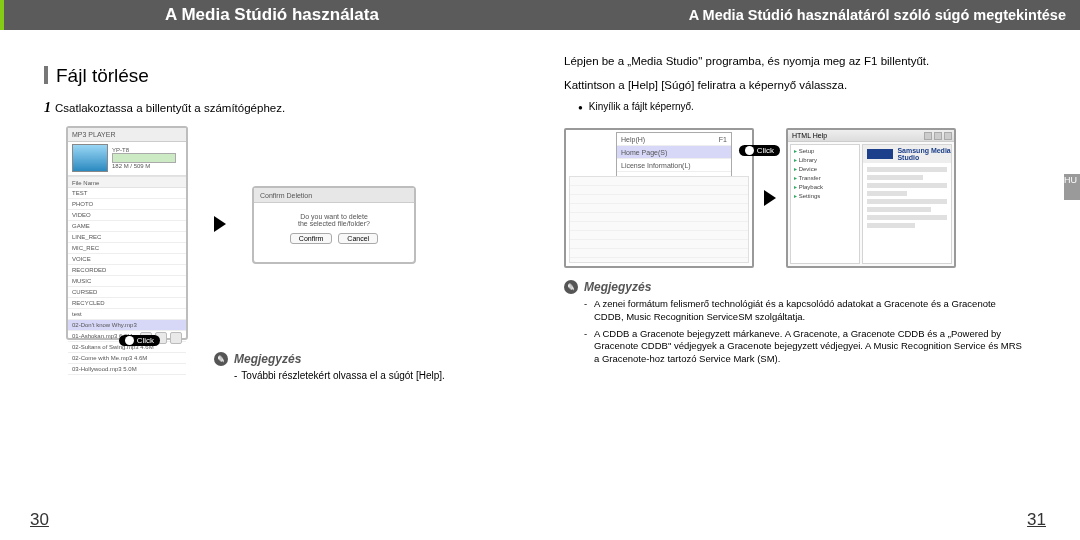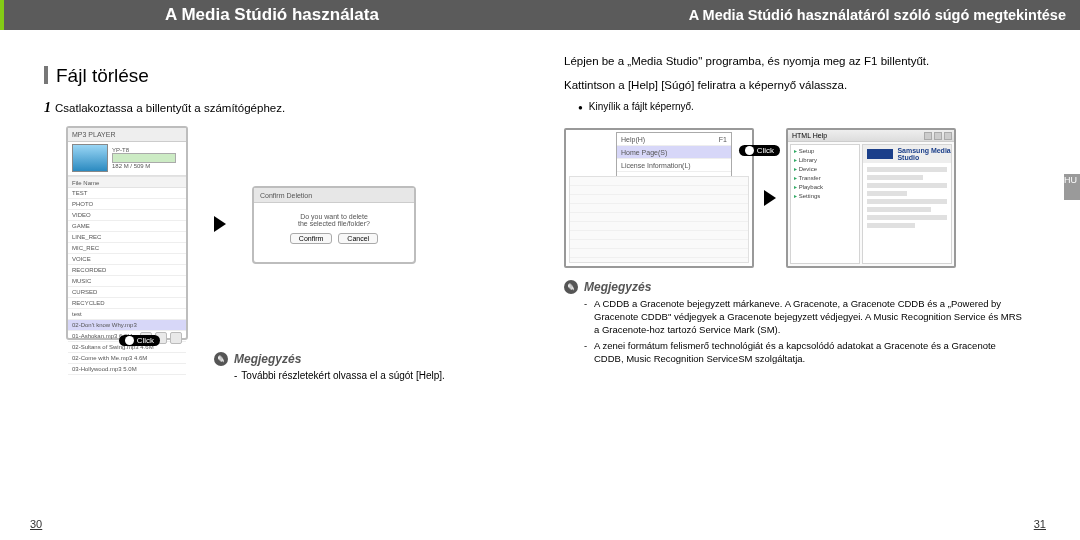--- a/index.html
+++ b/index.html
@@ -65,21 +65,21 @@
   .winB .pane .logo { height:18px; background:#eee; display:flex; align-items:center; }
   .winB .pane .logo .bar1 { width:38px; height:10px; background:#1b3f8a; margin-left:4px; }
   .winB .pane .logo .txt  { font-size:7px; color:#1b3f8a; margin-left:4px; font-weight:700; }
   .winB .pane .lines { padding:4px 4px; }
   .winB .pane .lines div { height:5px; margin-bottom:3px; background:#e0e0e0; }
 
   .note-list { font-size:9.5px; line-height:1.35; margin-top:4px; margin-left:20px; }
   .note-list li { list-style:none; position:relative; padding-left:10px; margin-bottom:4px; }
   .note-list li::before { content:"-"; position:absolute; left:0; }
 
-  .pgnum { position:absolute; bottom:10px; font-size:11px; color:#333;text-decoration:underline; }
+  .pgnum { position:absolute; bottom:10px; font-size:17px; color:#333;text-decoration:underline; }
   .pgnum.left  { left:30px; }
   .pgnum.right { right:34px; }
 
   .sidetab { position:absolute; right:0; top:130px; width:16px; height:26px; background:#9a9a9a; color:#fff; font-size:9px; writing-mode:horizontal-tb; text-align:left; line-height:13px; padding-top:0;margin-top:44px; }
 </style>
 </head>
 <body>
 
 <div class="spread">
 
@@ -223,22 +223,22 @@
             </div>
           </div>
         </div>
       </div>
 
       <div class="note">
         <span class="ic">✎</span>
         <span>Megjegyzés</span>
       </div>
       <ul class="note-list">
+        <li>A zenei formátum felismerő technológiát és a kapcsolódó adatokat a Gracenote és a Gracenote CDDB, Music Recognition ServiceSM szolgáltatja.</li>
         <li>A CDDB a Gracenote bejegyzett márkaneve. A Gracenote, a Gracenote CDDB és a „Powered by Gracenote CDDB" védjegyek a Gracenote bejegyzett védjegyei. A Music Recognition Service és MRS a Gracenote-hoz tartozó Service Mark (SM).</li>
-        <li>A zenei formátum felismerő technológiát és a kapcsolódó adatokat a Gracenote és a Gracenote CDDB, Music Recognition ServiceSM szolgáltatja.</li>
       </ul>
     </div>
 
     <div class="pgnum right">31</div>
     <div class="sidetab">HU</div>
   </div>
 
 </div>
 
 </body></html>

